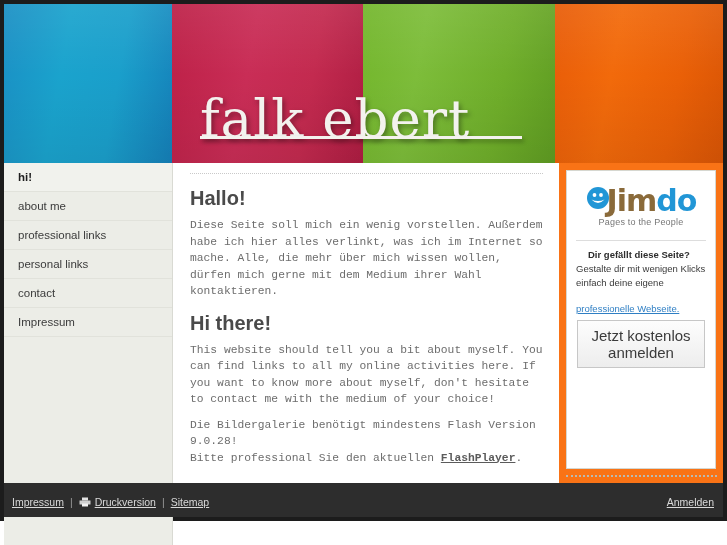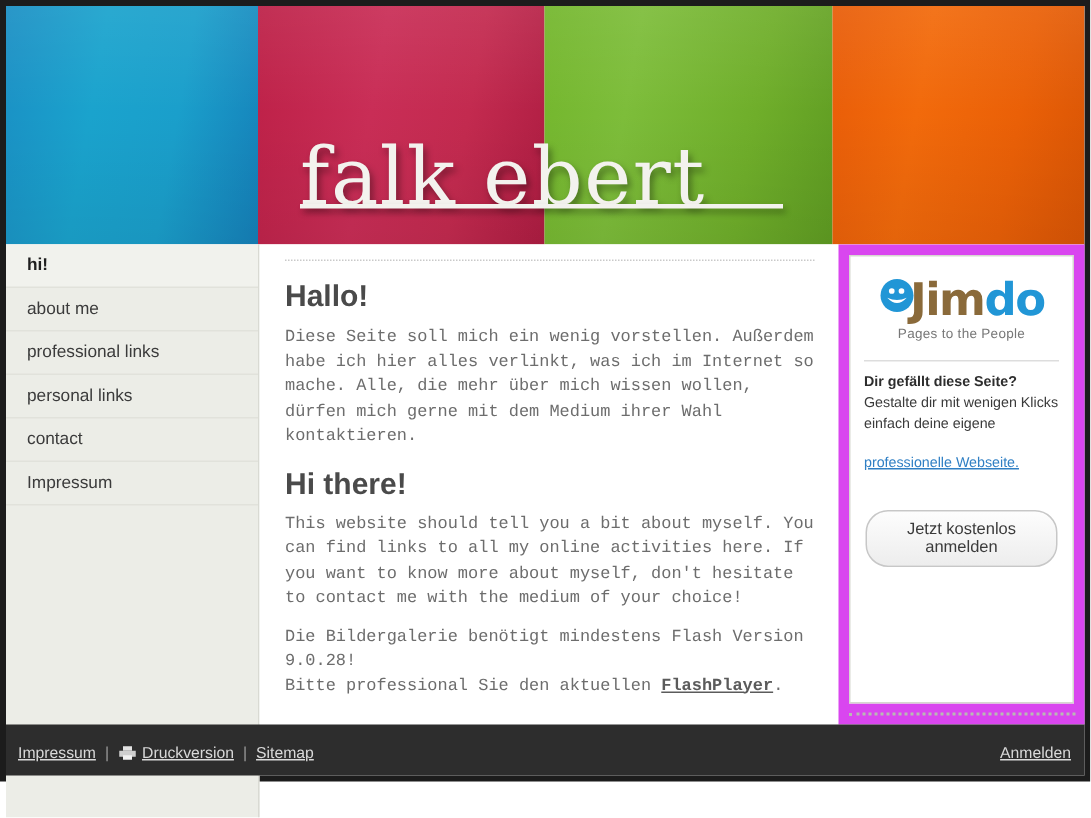--- a/index.html
+++ b/index.html
@@ -167,21 +167,21 @@
     font-weight: bold;
   }
 
   
   .side {
     position: absolute;
     left: 555px;
     top: 0;
     width: 164px;
     height: 320px;
-    background: #d946ef;
+    background: #f97316;
     box-sizing: border-box;
     padding: 7px 6px 0 7px;
   }
   .promo {
     background: #ffffff;
     border: 1px solid #d6d7d0;
     box-sizing: border-box;
     width: 150px;
     height: 299px;
     padding: 6px 9px 0 9px;
@@ -215,47 +215,48 @@
   }
   .promo-sep {
     border-top: 1px solid #dddddd;
     margin: 6px 0 7px 0;
   }
   .promo-head {
     font-size: 9.5px;
     font-weight: bold;
     color: #2d2d2d;
     line-height: 13px;
+    margin-left: 12px;
   }
   .promo-text {
     font-size: 9.5px;
     color: #3a3a3a;
     line-height: 13px;
     margin-top: 1px;
   }
   .promo-link {
     font-size: 9.5px;
     color: #2f7fc4;
     text-decoration: underline;
     display: inline-block;
     margin-top: 14px;
     cursor: pointer;
   }
   .promo-btn {
     display: block;
-    margin: 24px auto 0 auto;
+    margin: 4px auto 0 auto;
     padding: 6px 8px;
     width: 128px;
     box-sizing: border-box;
     text-align: center;
-    font-size: 11px;
+    font-size: 15px;
     color: #3b3b3b;
     background: linear-gradient(180deg, #fdfdfd 0%, #ededed 100%);
     border: 1px solid #c7c7c7;
-    border-radius: 15px;
+    border-radius: 0;
     cursor: pointer;
     font-family: "Liberation Sans", sans-serif;
   }
   .side-dots {
     margin-top: 6px;
     height: 1px;
     border-top: 2px dotted #b9bab3;
   }
 
   

